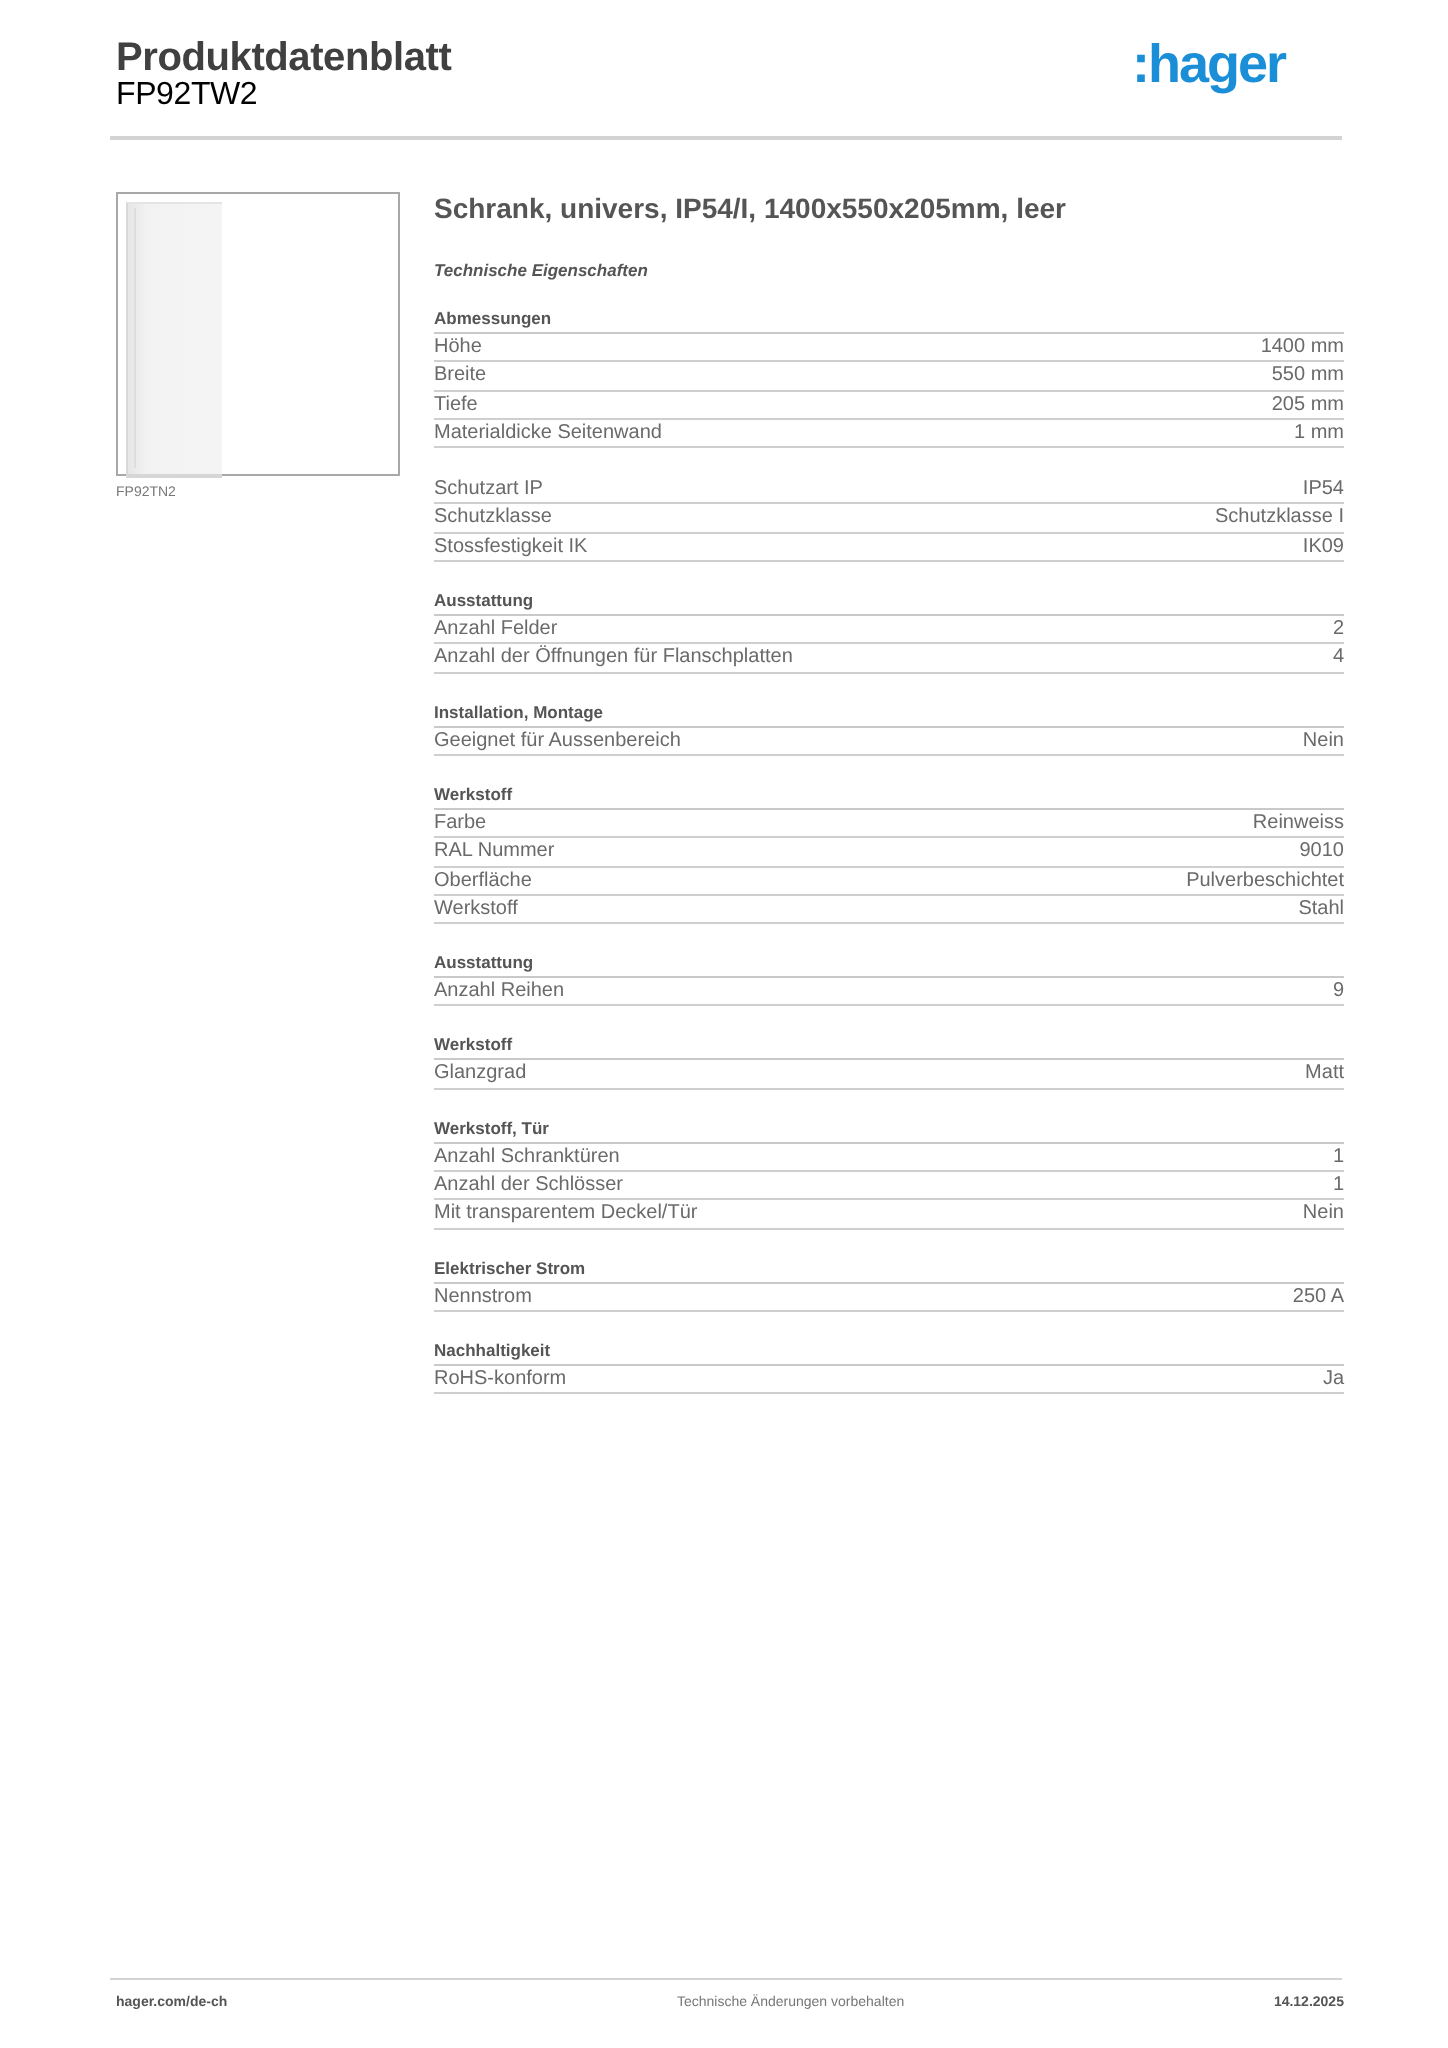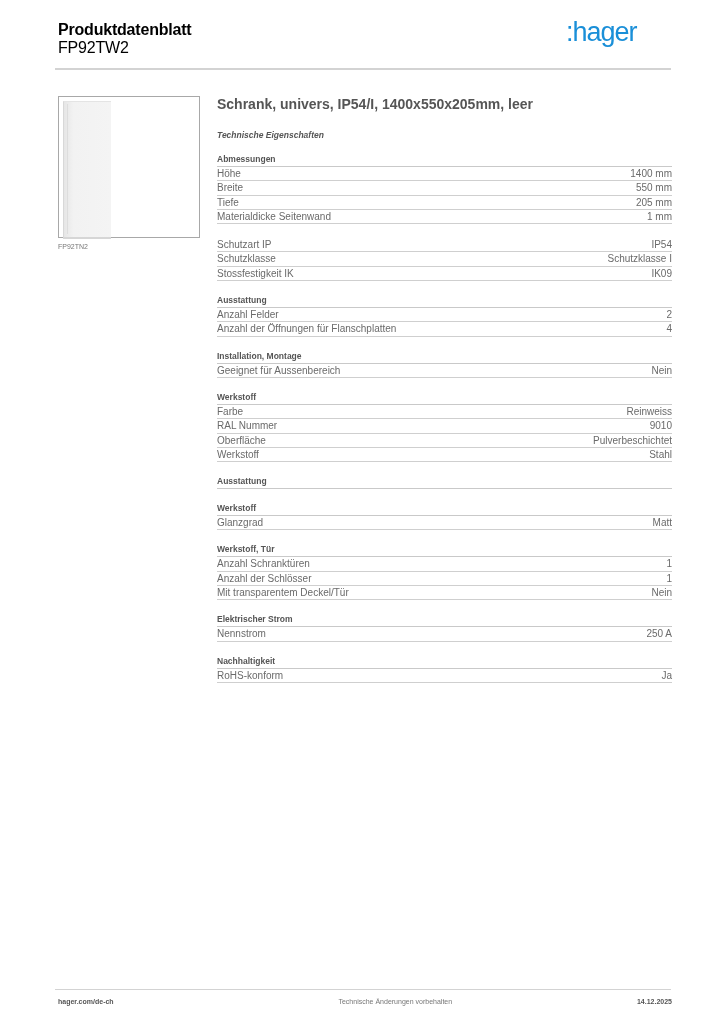--- a/index.html
+++ b/index.html
@@ -1,25 +1,25 @@
 <!DOCTYPE html>
 <html><head>
   <meta charset="utf-8">
   <style>
     html, body { margin: 0; padding: 0; background: #ffffff; }
     body {
       width: 724px; height: 1024px; position: relative; overflow: hidden;
       font-family: "Liberation Sans", "DejaVu Sans", sans-serif; color: #555;
     }
     .header { position: absolute; left: 58px; top: 20px; }
-    .title { font-size: 16px; font-weight: bold; color: #000000; line-height: 19px; letter-spacing: -0.2px; }
+    .title { font-size: 20px; font-weight: bold; color: #404040; line-height: 19px; letter-spacing: -0.2px; }
     .subtitle { font-size: 16px; color: #000000; line-height: 18px; letter-spacing: -0.2px; }
     .logo {
       position: absolute; left: 566px; top: 17px;
-      font-size: 27px; font-weight: normal; color: #1a8fd8; letter-spacing: -1px; line-height: 30px;
+      font-size: 27px; font-weight: bold; color: #1a8fd8; letter-spacing: -1px; line-height: 30px;
     }
     .header-rule { position: absolute; left: 55px; top: 68px; width: 616px; height: 2px; background: #d3d3d3; }
 
     .image-box {
       position: absolute; left: 58px; top: 96px; width: 142px; height: 142px;
       border: 1px solid #a8a8a8; box-sizing: border-box; background: #fff;
     }
     .cabinet {
       position: absolute; left: 4px; top: 4px; width: 47px; height: 137px;
       background: linear-gradient(90deg, #e6e6e6 0%, #f2f2f2 20%, #f4f4f4 100%);
@@ -138,20 +138,24 @@
           <span>Oberfläche</span>
           <span class="val">Pulverbeschichtet</span>
         </div>
         <div class="row">
           <span>Werkstoff</span>
           <span class="val">Stahl</span>
         </div>
       </div>
       <div class="section">
         <div class="sec-head">Ausstattung</div>
+        <div class="row">
+          <span>Anzahl Reihen</span>
+          <span class="val">9</span>
+        </div>
       </div>
       <div class="section">
         <div class="sec-head">Werkstoff</div>
         <div class="row">
           <span>Glanzgrad</span>
           <span class="val">Matt</span>
         </div>
       </div>
       <div class="section">
         <div class="sec-head">Werkstoff, Tür</div>

